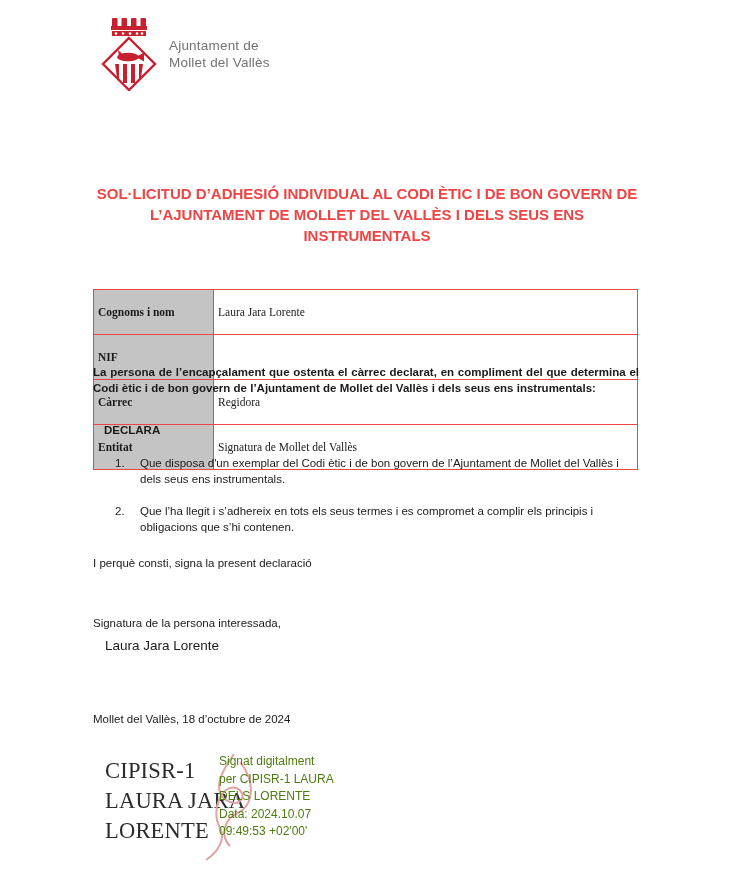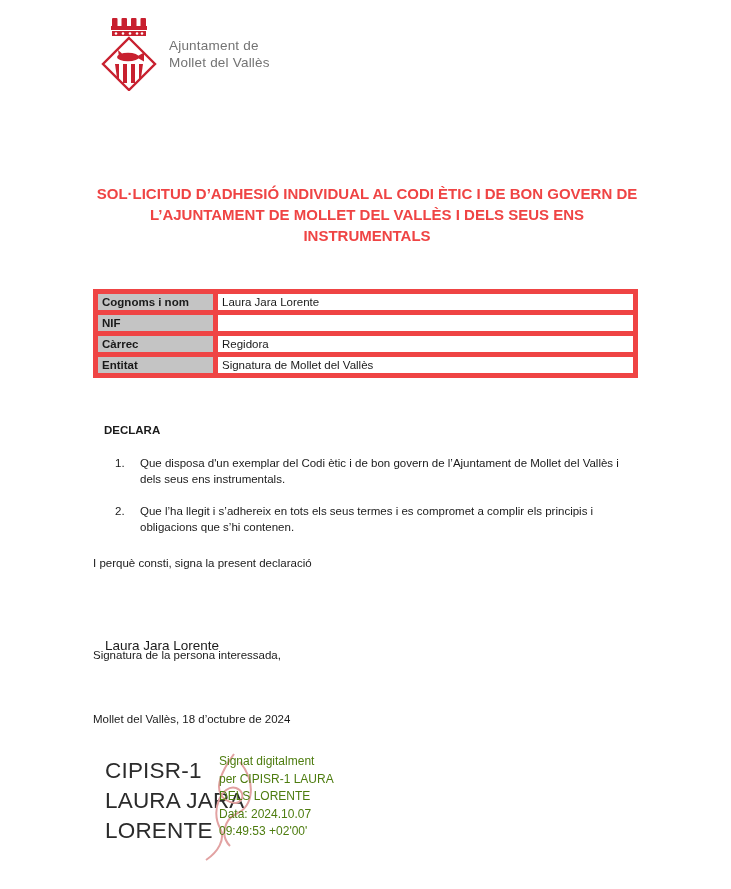--- a/index.html
+++ b/index.html
@@ -49,24 +49,25 @@
   
   .info-table {
     position: absolute;
     left: 93px;
     top: 289px;
     width: 545px;
     border-collapse: collapse;
     font-size: 11.5px;
   }
   .info-table td {
-    border: 5px solid #ef4444;
+    border: 1px solid #ef4444;
     height: 15px;
-    padding: 2px 4px;
+    padding: 16px 4px;
     vertical-align: middle;
+    font-family: Liberation Serif, serif;
   }
   .info-table td.lbl {
     width: 120px;
     background: #c4c4c4;
     font-weight: bold;
   }
 
   
   .para-intro {
     position: absolute;
@@ -103,21 +104,20 @@
     position: absolute;
     left: 93px;
     top: 557px;
     font-size: 11.5px;
   }
   .sig-label {
     position: absolute;
     left: 93px;
     top: 617px;
     font-size: 11.5px;
-    margin-top: 32px;
   }
   .signatory-name {
     position: absolute;
     left: 105px;
     top: 638px;
     font-size: 13.5px;
   }
   .place-date {
     position: absolute;
     left: 93px;
@@ -127,20 +127,21 @@
 
   
   .dsig-name {
     position: absolute;
     left: 105px;
     top: 756px;
     font-size: 22.5px;
     line-height: 30px;
     color: #2b2b2b;
     letter-spacing: 0.2px;
+    font-family: Liberation Serif, serif;
   }
   .dsig-swirl {
     position: absolute;
     left: 196px;
     top: 748px;
     width: 72px;
     height: 118px;
   }
   .dsig-details {
     position: absolute;
@@ -210,20 +211,21 @@
       <td class="lbl">Càrrec</td>
       <td>Regidora</td>
     </tr>
     <tr>
       <td class="lbl">Entitat</td>
       <td>Signatura de Mollet del Vallès</td>
     </tr>
   </tbody>
     </table>
 
+  <p class="para-intro">La persona de l’encapçalament que ostenta el càrrec declarat, en compliment del que determina el Codi ètic i de bon govern de l’Ajuntament de Mollet del Vallès i dels seus ens instrumentals:</p>
 
   <div class="declara">DECLARA</div>
 
   <div class="num-item item-1">
     <span class="num">1.</span>
     <span class="txt">Que disposa d'un exemplar del Codi ètic i de bon govern de l’Ajuntament de Mollet del Vallès i dels seus ens instrumentals.</span>
   </div>
   <div class="num-item item-2">
     <span class="num">2.</span>
     <span class="txt">Que l’ha llegit i s’adhereix en tots els seus termes i es compromet a complir els principis i obligacions que s’hi contenen.</span>

